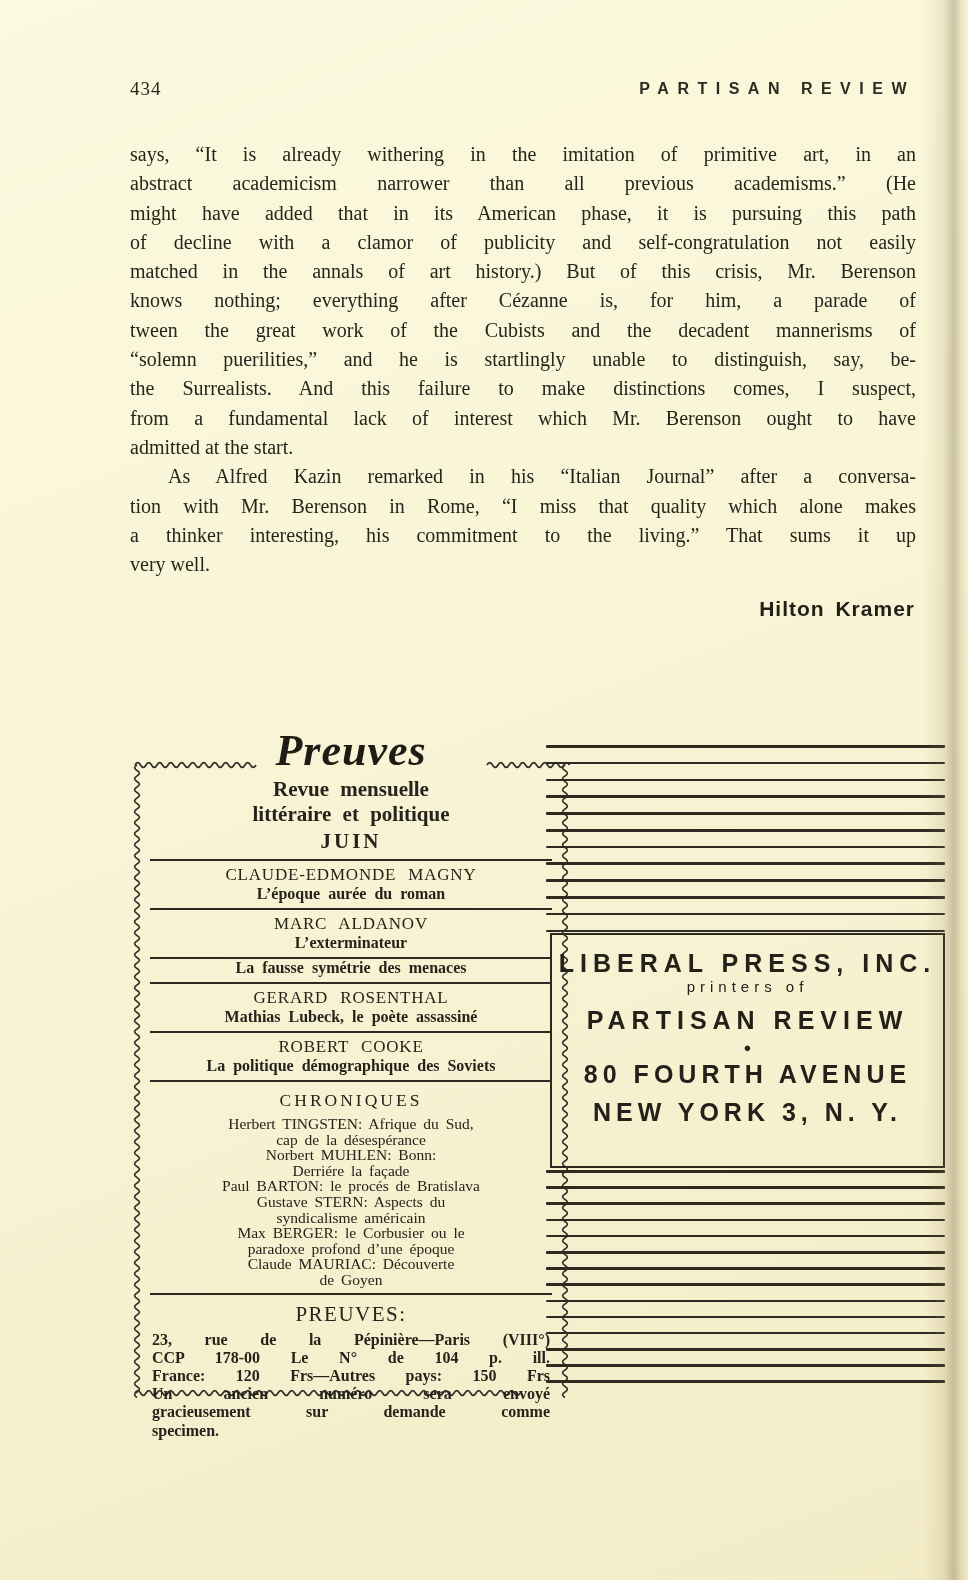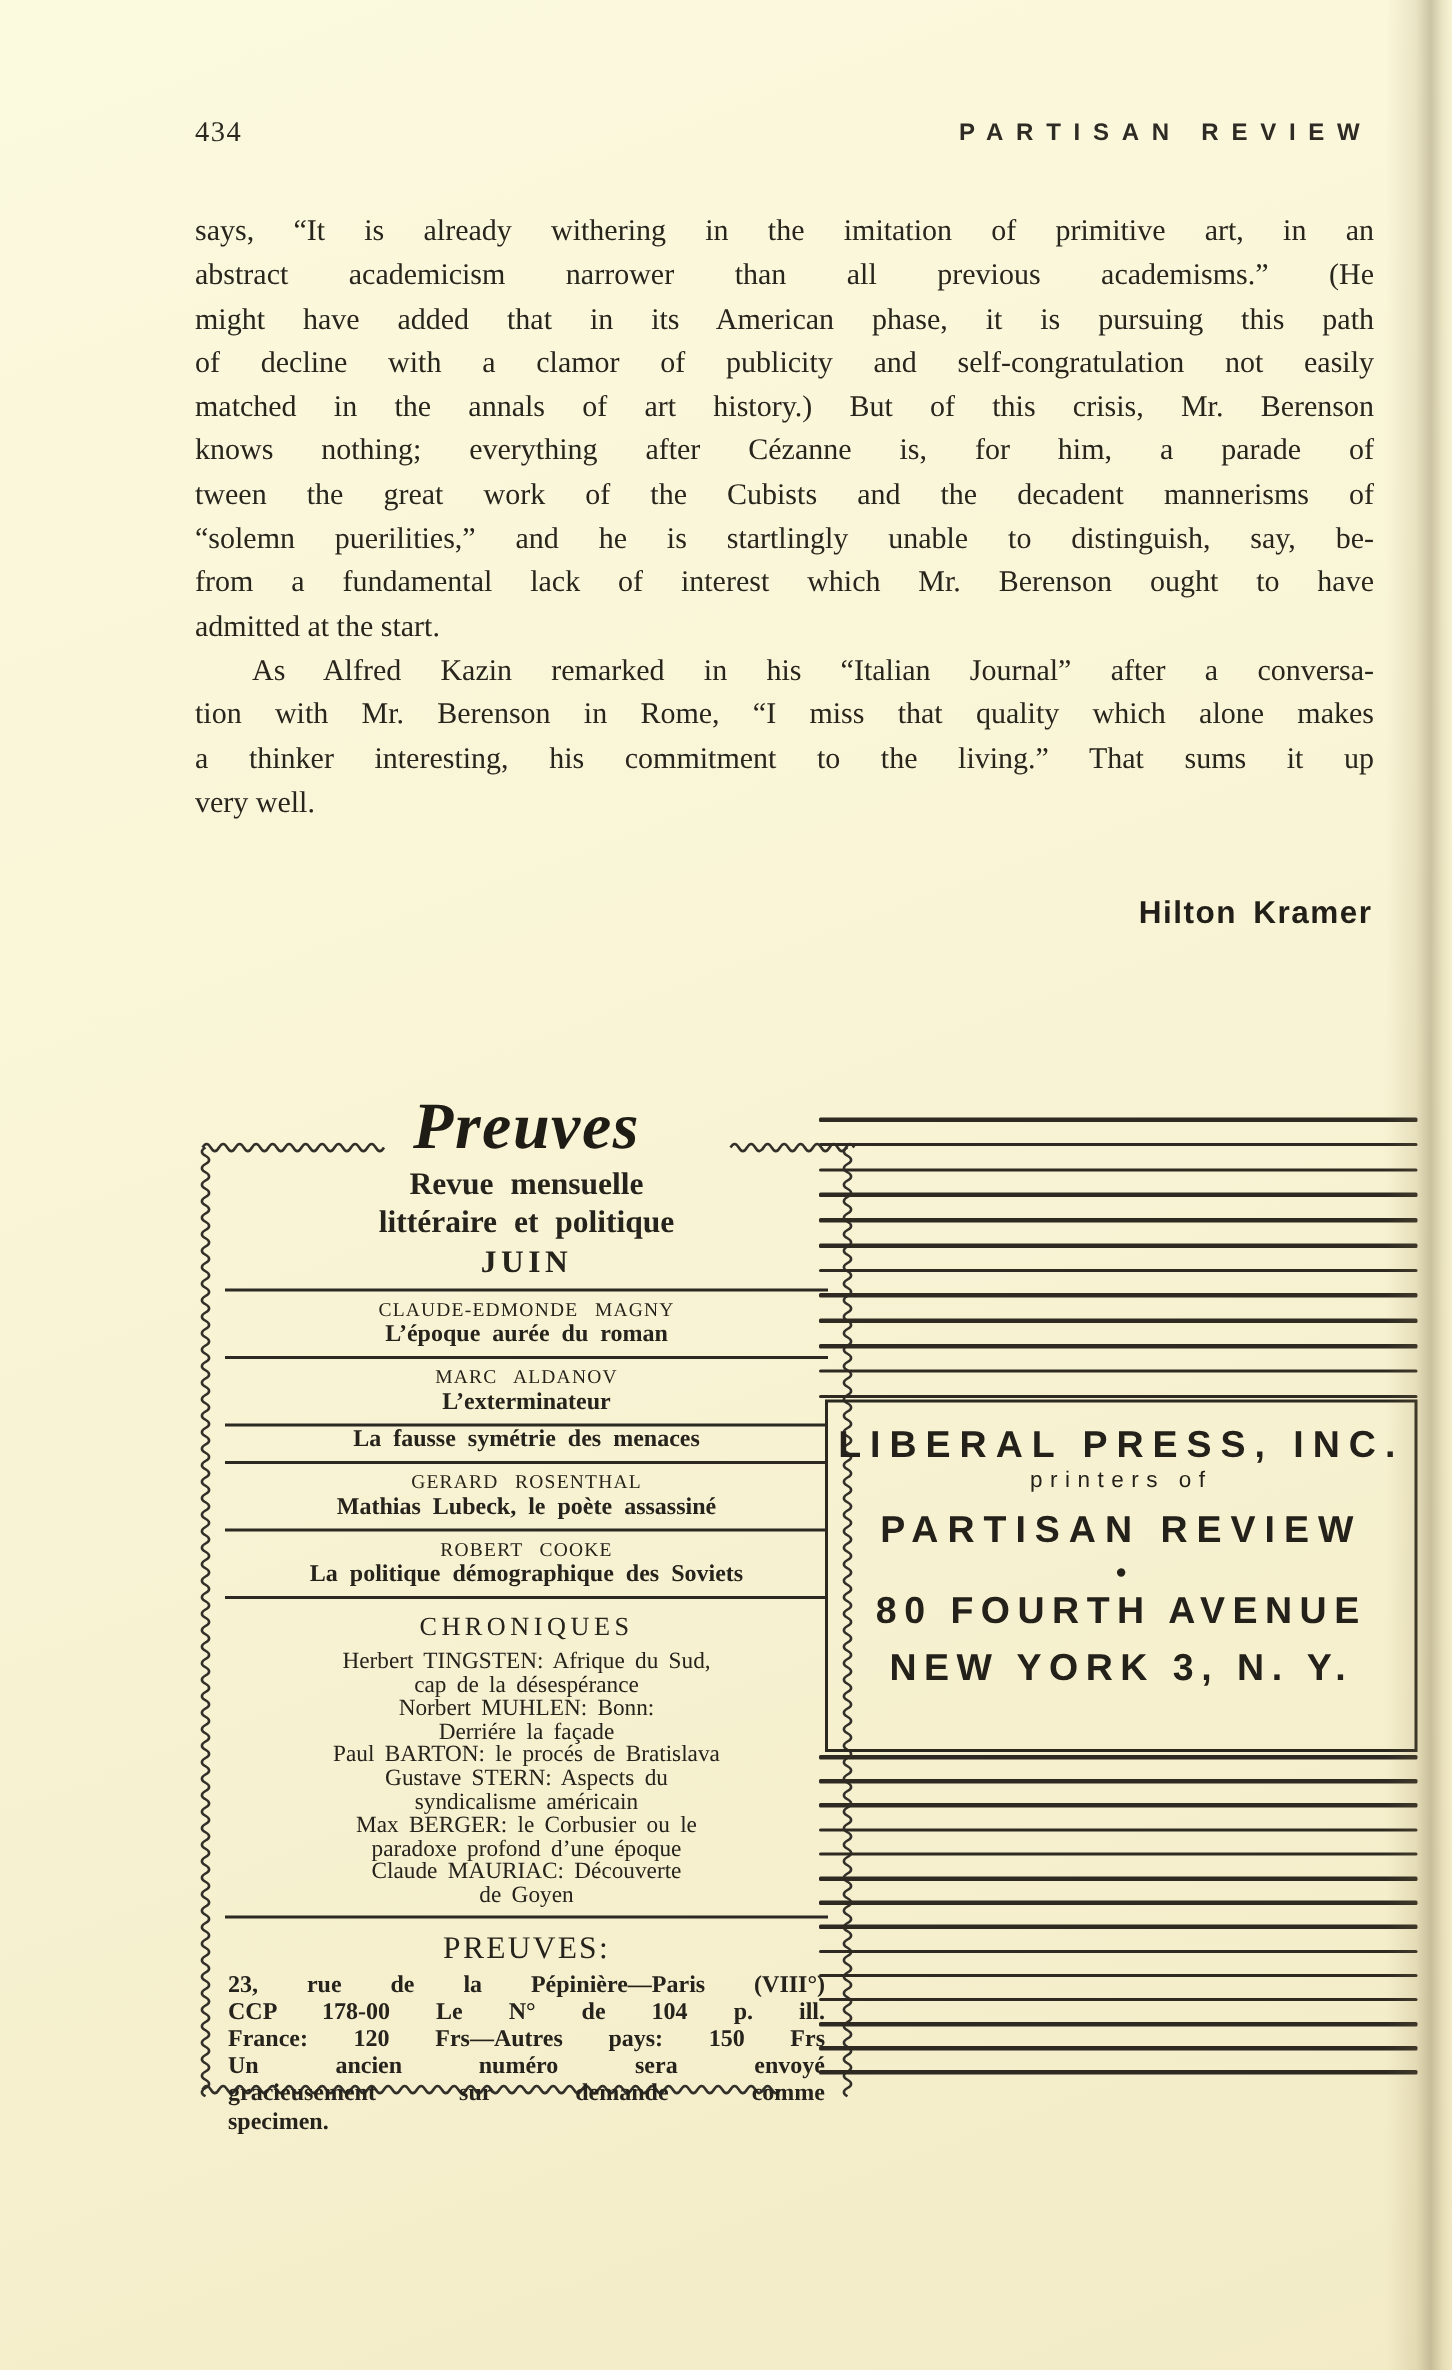--- a/index.html
+++ b/index.html
@@ -53,21 +53,21 @@
   .pv-title{
     position:absolute;left:0;right:0;top:-40px;
     text-align:center;
     font-size:44px;font-weight:700;font-style:italic;
     letter-spacing:1px;color:#1f1c15;
   }
   .pv-content{position:absolute;left:7px;right:7px;top:12px;text-align:center;}
   .pv-sub div{font-size:21px;font-weight:700;line-height:25px;word-spacing:6px;}
   .pv-month{font-size:21px;font-weight:700;letter-spacing:3px;margin-top:2px;}
   .pv-rule{height:2px;background:#2b2922;margin:5px 6px 0 6px;}
-  .pv-author{font-size:13px;letter-spacing:0.8px;word-spacing:7px;margin-top:4px;color:#26231b;}
+  .pv-author{font-size:17px;letter-spacing:0.8px;word-spacing:7px;margin-top:4px;color:#26231b;}
   .pv-work{font-size:16px;font-weight:700;word-spacing:4px;margin-top:0;margin-bottom:4px;}
   .pv-chron-head{font-size:17.5px;letter-spacing:3px;margin:8px 0 5px 0;}
   .pv-chron-line{font-size:15.5px;font-weight:400;line-height:15.6px;word-spacing:3px;}
   .pv-footer-head{font-size:21px;font-weight:400;letter-spacing:1.5px;margin-top:7px;}
   .pv-address{margin-top:4px;padding:0 8px;}
   .pv-addr-line{
     font-size:16px;font-weight:700;line-height:18.2px;
     text-align:justify;text-align-last:justify;
   }
   .pv-addr-line:last-child{text-align-last:left;}
@@ -101,20 +101,21 @@
   <div class="bodycopy">
     <div id="para1">
         <div class="bodyline">says, “It is already withering in the imitation of primitive art, in an</div>
         <div class="bodyline">abstract academicism narrower than all previous academisms.” (He</div>
         <div class="bodyline">might have added that in its American phase, it is pursuing this path</div>
         <div class="bodyline">of decline with a clamor of publicity and self-congratulation not easily</div>
         <div class="bodyline">matched in the annals of art history.) But of this crisis, Mr. Berenson</div>
         <div class="bodyline">knows nothing; everything after Cézanne is, for him, a parade of</div>
         <div class="bodyline">tween the great work of the Cubists and the decadent mannerisms of</div>
         <div class="bodyline">“solemn puerilities,” and he is startlingly unable to distinguish, say, be-</div>
+        <div class="bodyline">the Surrealists. And this failure to make distinctions comes, I suspect,</div>
         <div class="bodyline">from a fundamental lack of interest which Mr. Berenson ought to have</div>
         <div class="bodyline">admitted at the start.</div>
       </div>
     <div id="para2">
         <div class="bodyline">As Alfred Kazin remarked in his “Italian Journal” after a conversa-</div>
         <div class="bodyline">tion with Mr. Berenson in Rome, “I miss that quality which alone makes</div>
         <div class="bodyline">a thinker interesting, his commitment to the living.” That sums it up</div>
         <div class="bodyline">very well.</div>
       </div>
   </div>

